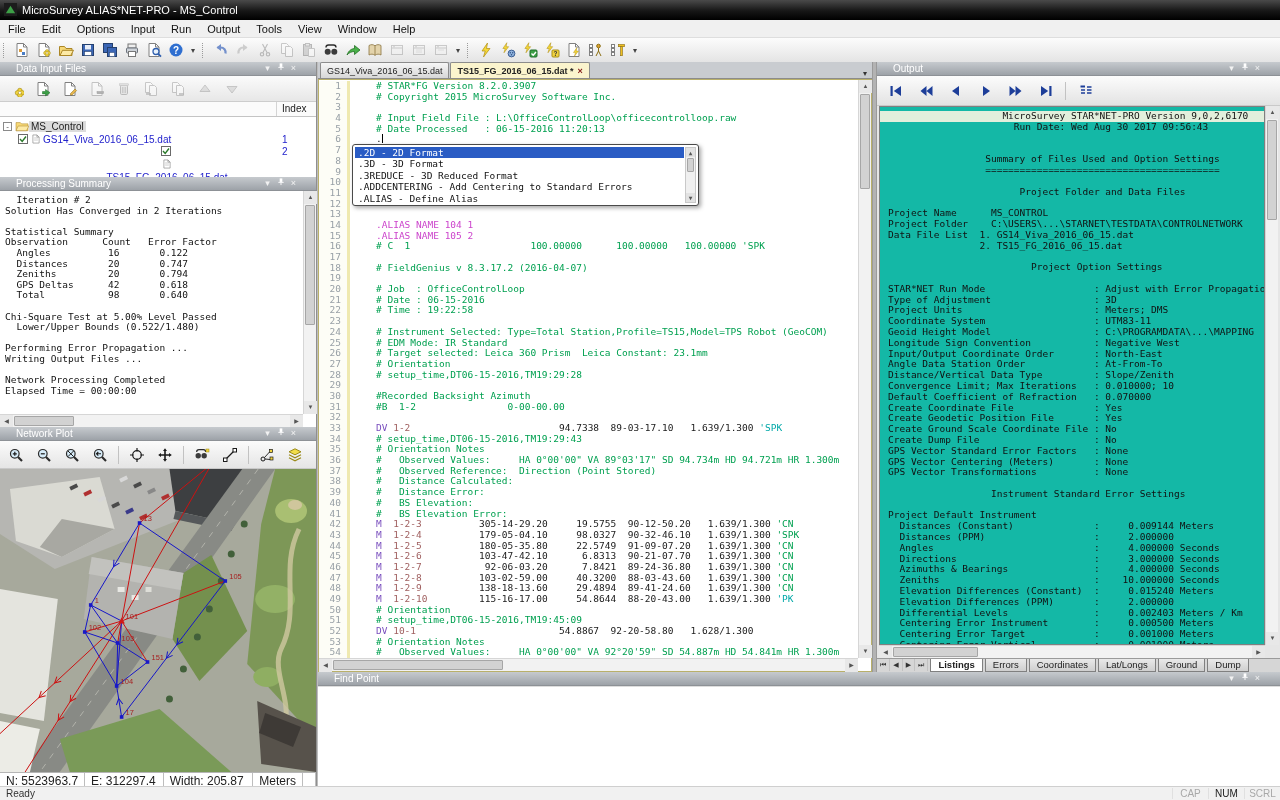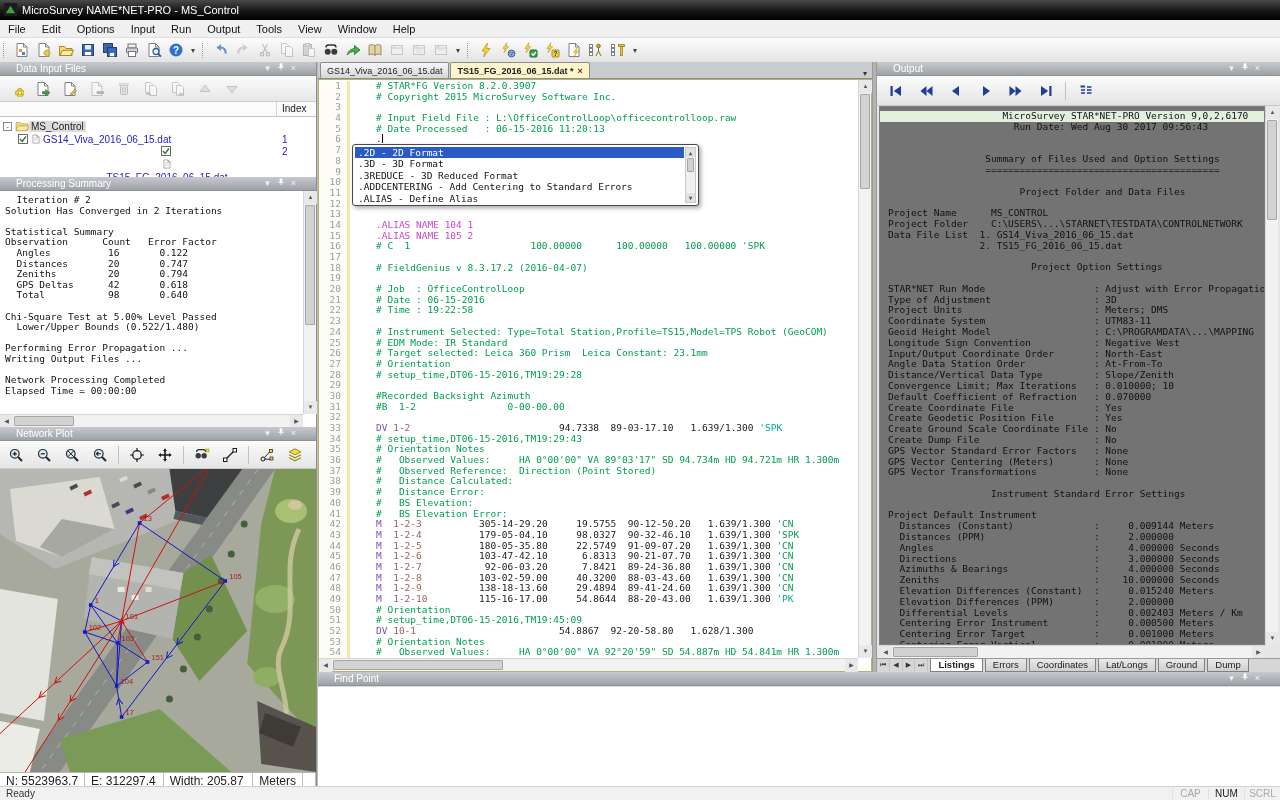--- a/index.html
+++ b/index.html
@@ -75,21 +75,21 @@
 .aci{height:11.4px;white-space:pre;color:#111;padding-left:3px;overflow:hidden}
 .aci.sel{background:#2a5cc4;color:#fff}
 .ac-sb{position:absolute;top:2px;bottom:2px;right:2px;width:11px;background:#f0f0f0;border:1px solid #c9c9c9}
 .ac-sb .a1,.ac-sb .a2{position:absolute;left:0;right:0;height:9px;font-size:6px;text-align:center;color:#555;line-height:9px;background:#e2e2e2}
 .ac-sb .a1{top:0}.ac-sb .a2{bottom:0}
 
 
 .output{position:absolute;left:877px;top:62px;width:403px;height:610px;background:#e6e6e6}
 .out-tb{position:absolute;top:14px;left:0;right:0;height:30px;background:linear-gradient(#fcfcfc,#e3e3e3);border-bottom:1px solid #c9c9c9;display:flex;align-items:center;gap:3px;padding-left:5px}
 .obtn{width:27px;height:25px;display:flex;align-items:center;justify-content:center}
-.out-body{position:absolute;top:44px;left:2px;right:15px;bottom:27px;background:#737373;border:1px solid #808080;overflow:hidden;font:9.5px/10.8px "DejaVu Sans Mono",monospace;white-space:pre;color:#111;padding:4px 0 0 8px}
+.out-body{position:absolute;top:44px;left:2px;right:15px;bottom:27px;background:#14b8a6;border:1px solid #808080;overflow:hidden;font:9.5px/10.8px "DejaVu Sans Mono",monospace;white-space:pre;color:#111;padding:4px 0 0 8px}
 .oline{height:10.8px}
 .oline.hl{background:#e2efdc;margin-left:-8px;padding-left:8px}
 .out-tabs{position:absolute;left:0;right:0;bottom:0;height:14px;display:flex;align-items:flex-start;font-size:9.5px;background:#d6d6d6;border-top:1px solid #9a9a9a}
 .onav{font-size:7px;color:#333;padding:2px 3px;border-right:1px solid #c2c2c2}
 .otab{padding:0 7px;height:13px;line-height:12px;border:1px solid #808080;border-top:none;background:linear-gradient(#e9e9e9,#cfcfcf);color:#222;margin-left:2px}
 .otab.act{background:#fff;font-weight:bold}
 
 
 .findpoint{position:absolute;left:318px;top:672px;width:962px;height:114px}
 .fp-body{position:absolute;top:14px;left:0;right:0;bottom:0;background:#fff;border-top:1px solid #ddd}
@@ -104,21 +104,21 @@
 </head>
 <body>
 
 <div class="app">
 
   <div class="titlebar">
     <span><svg width="13" height="13" viewBox="0 0 14 14">
           <rect width="14" height="14" fill="#1c1c1c"></rect>
           <path d="M2 11 7 3l5 8z" fill="#3da047"></path>
         </svg></span>
-    <span>MicroSurvey NAME*NET-PRO - MS_Control</span>
+    <span>MicroSurvey ALIAS*NET-PRO - MS_Control</span>
   </div>
 
   <div class="menubar" id="menubar">
       <span class="menu-item">File</span>
       <span class="menu-item">Edit</span>
       <span class="menu-item">Options</span>
       <span class="menu-item">Input</span>
       <span class="menu-item">Run</span>
       <span class="menu-item">Output</span>
       <span class="menu-item">Tools</span>

